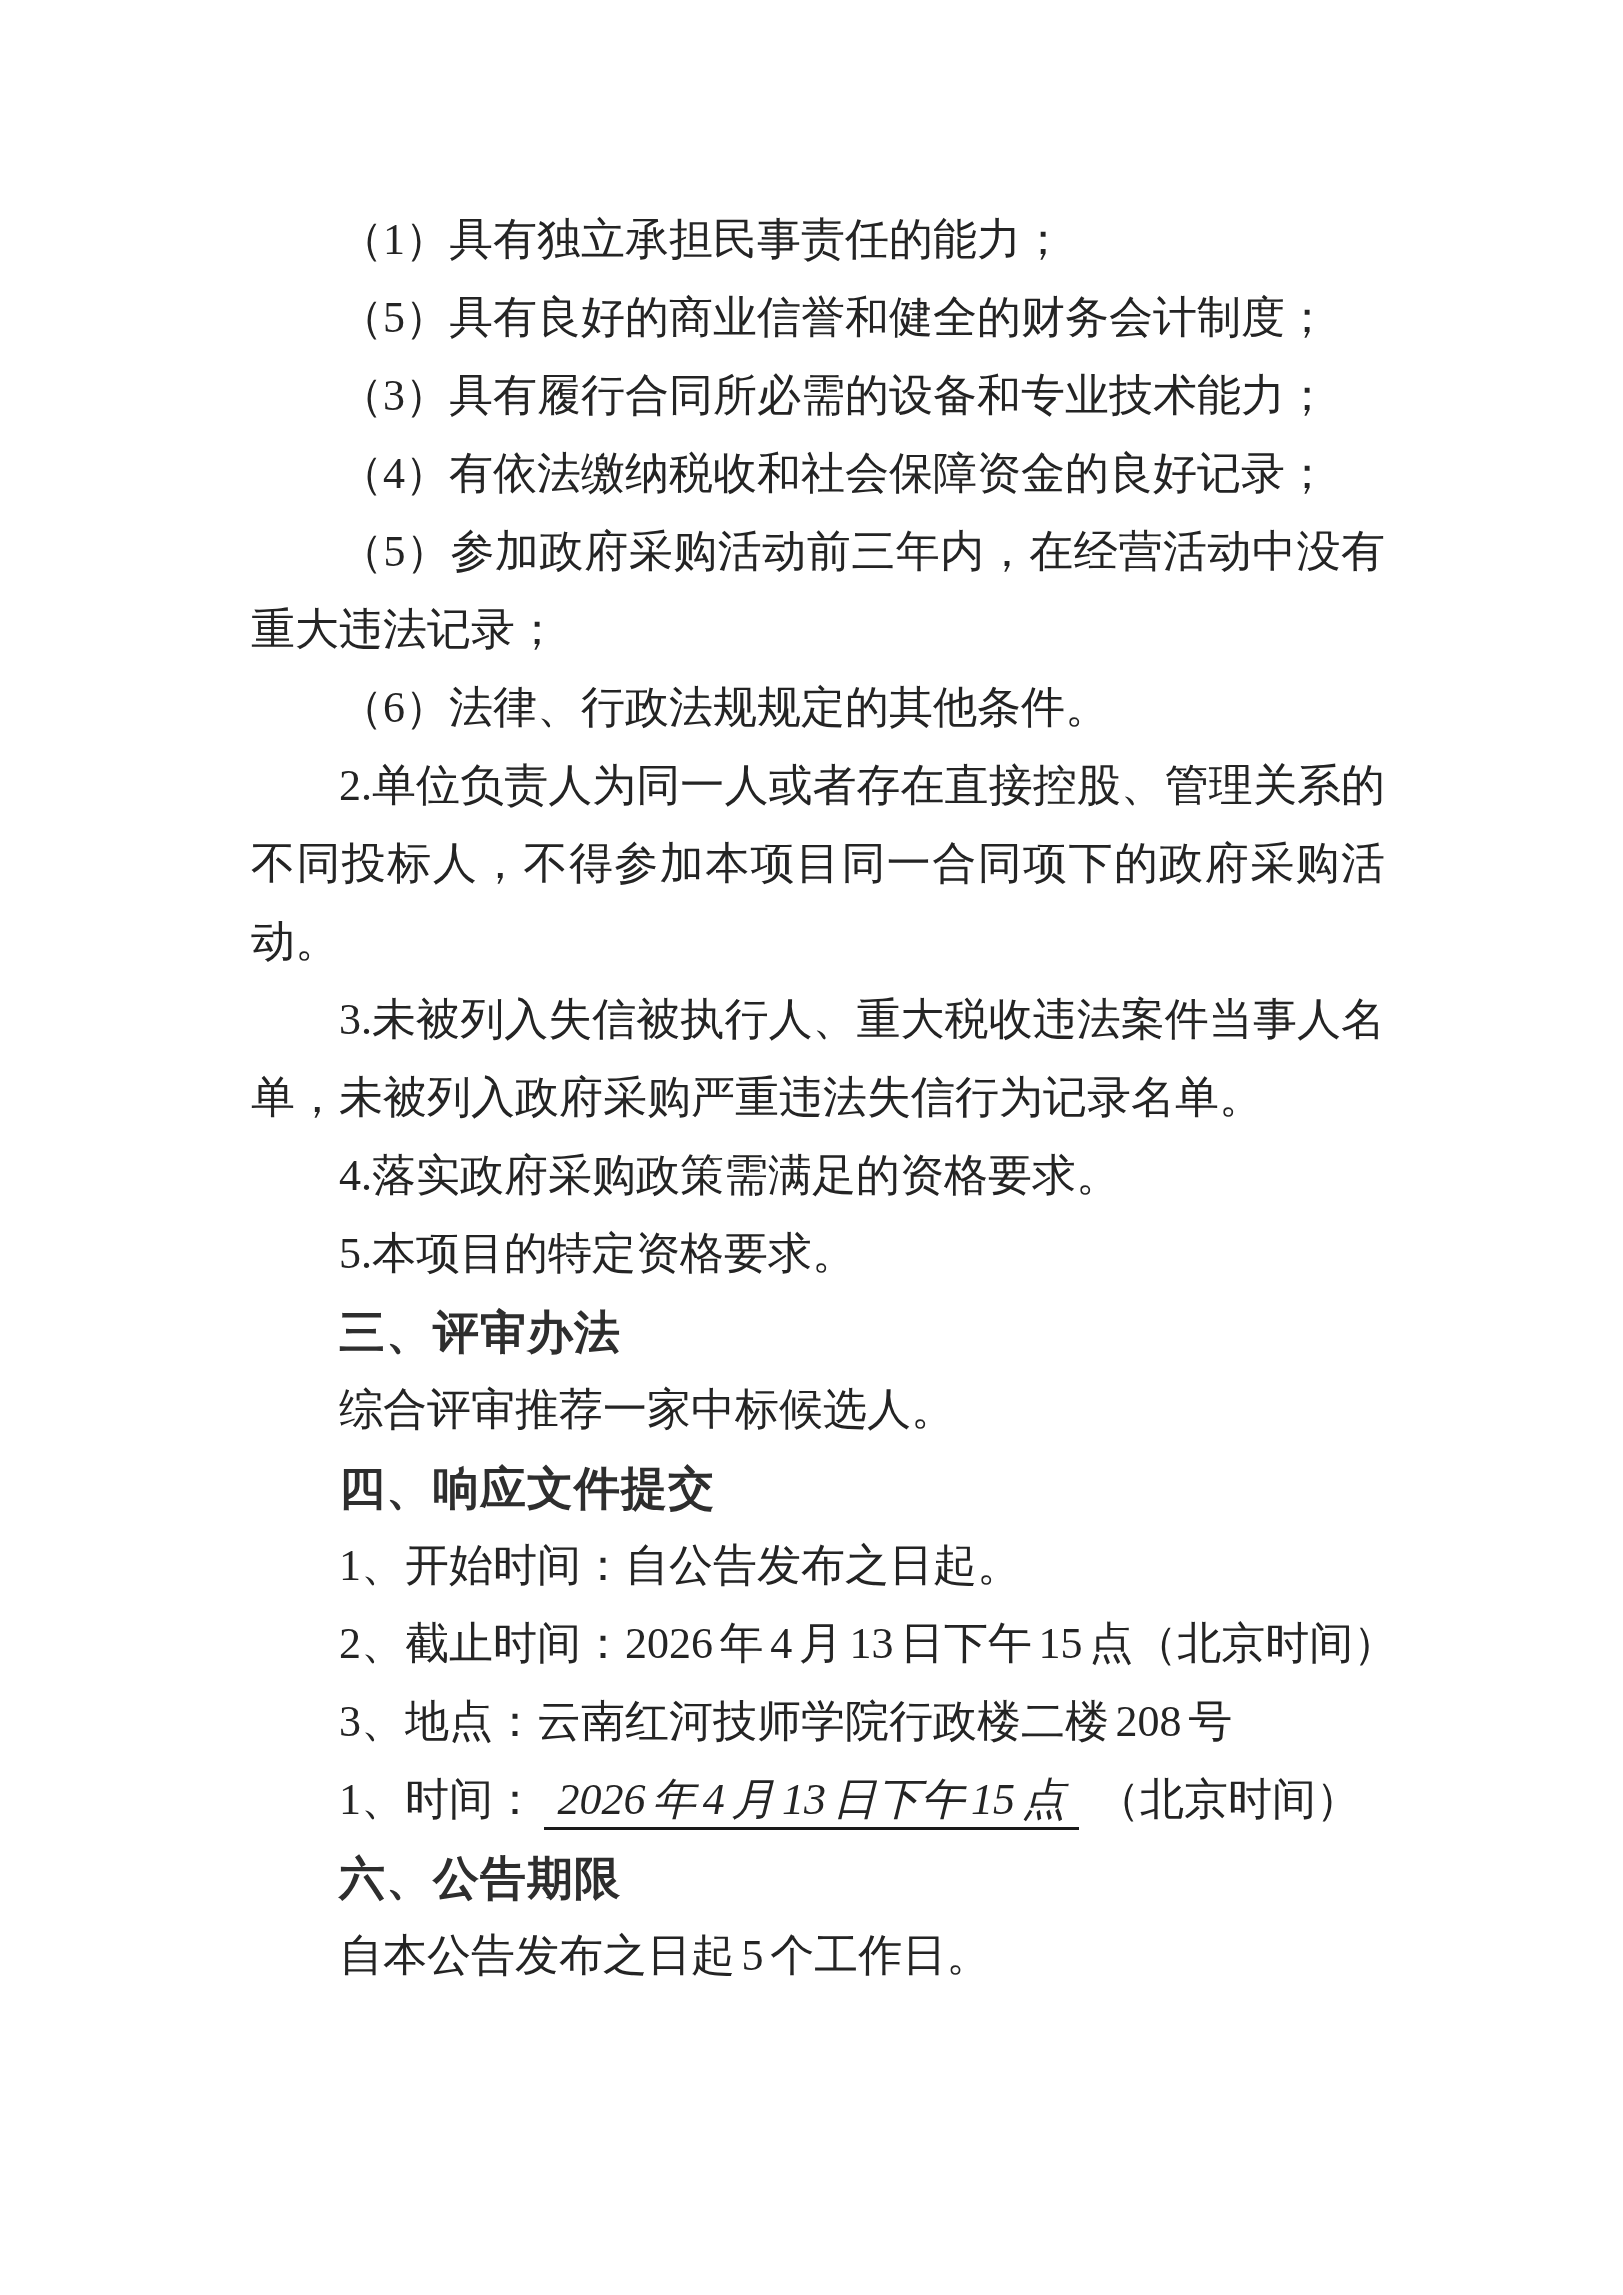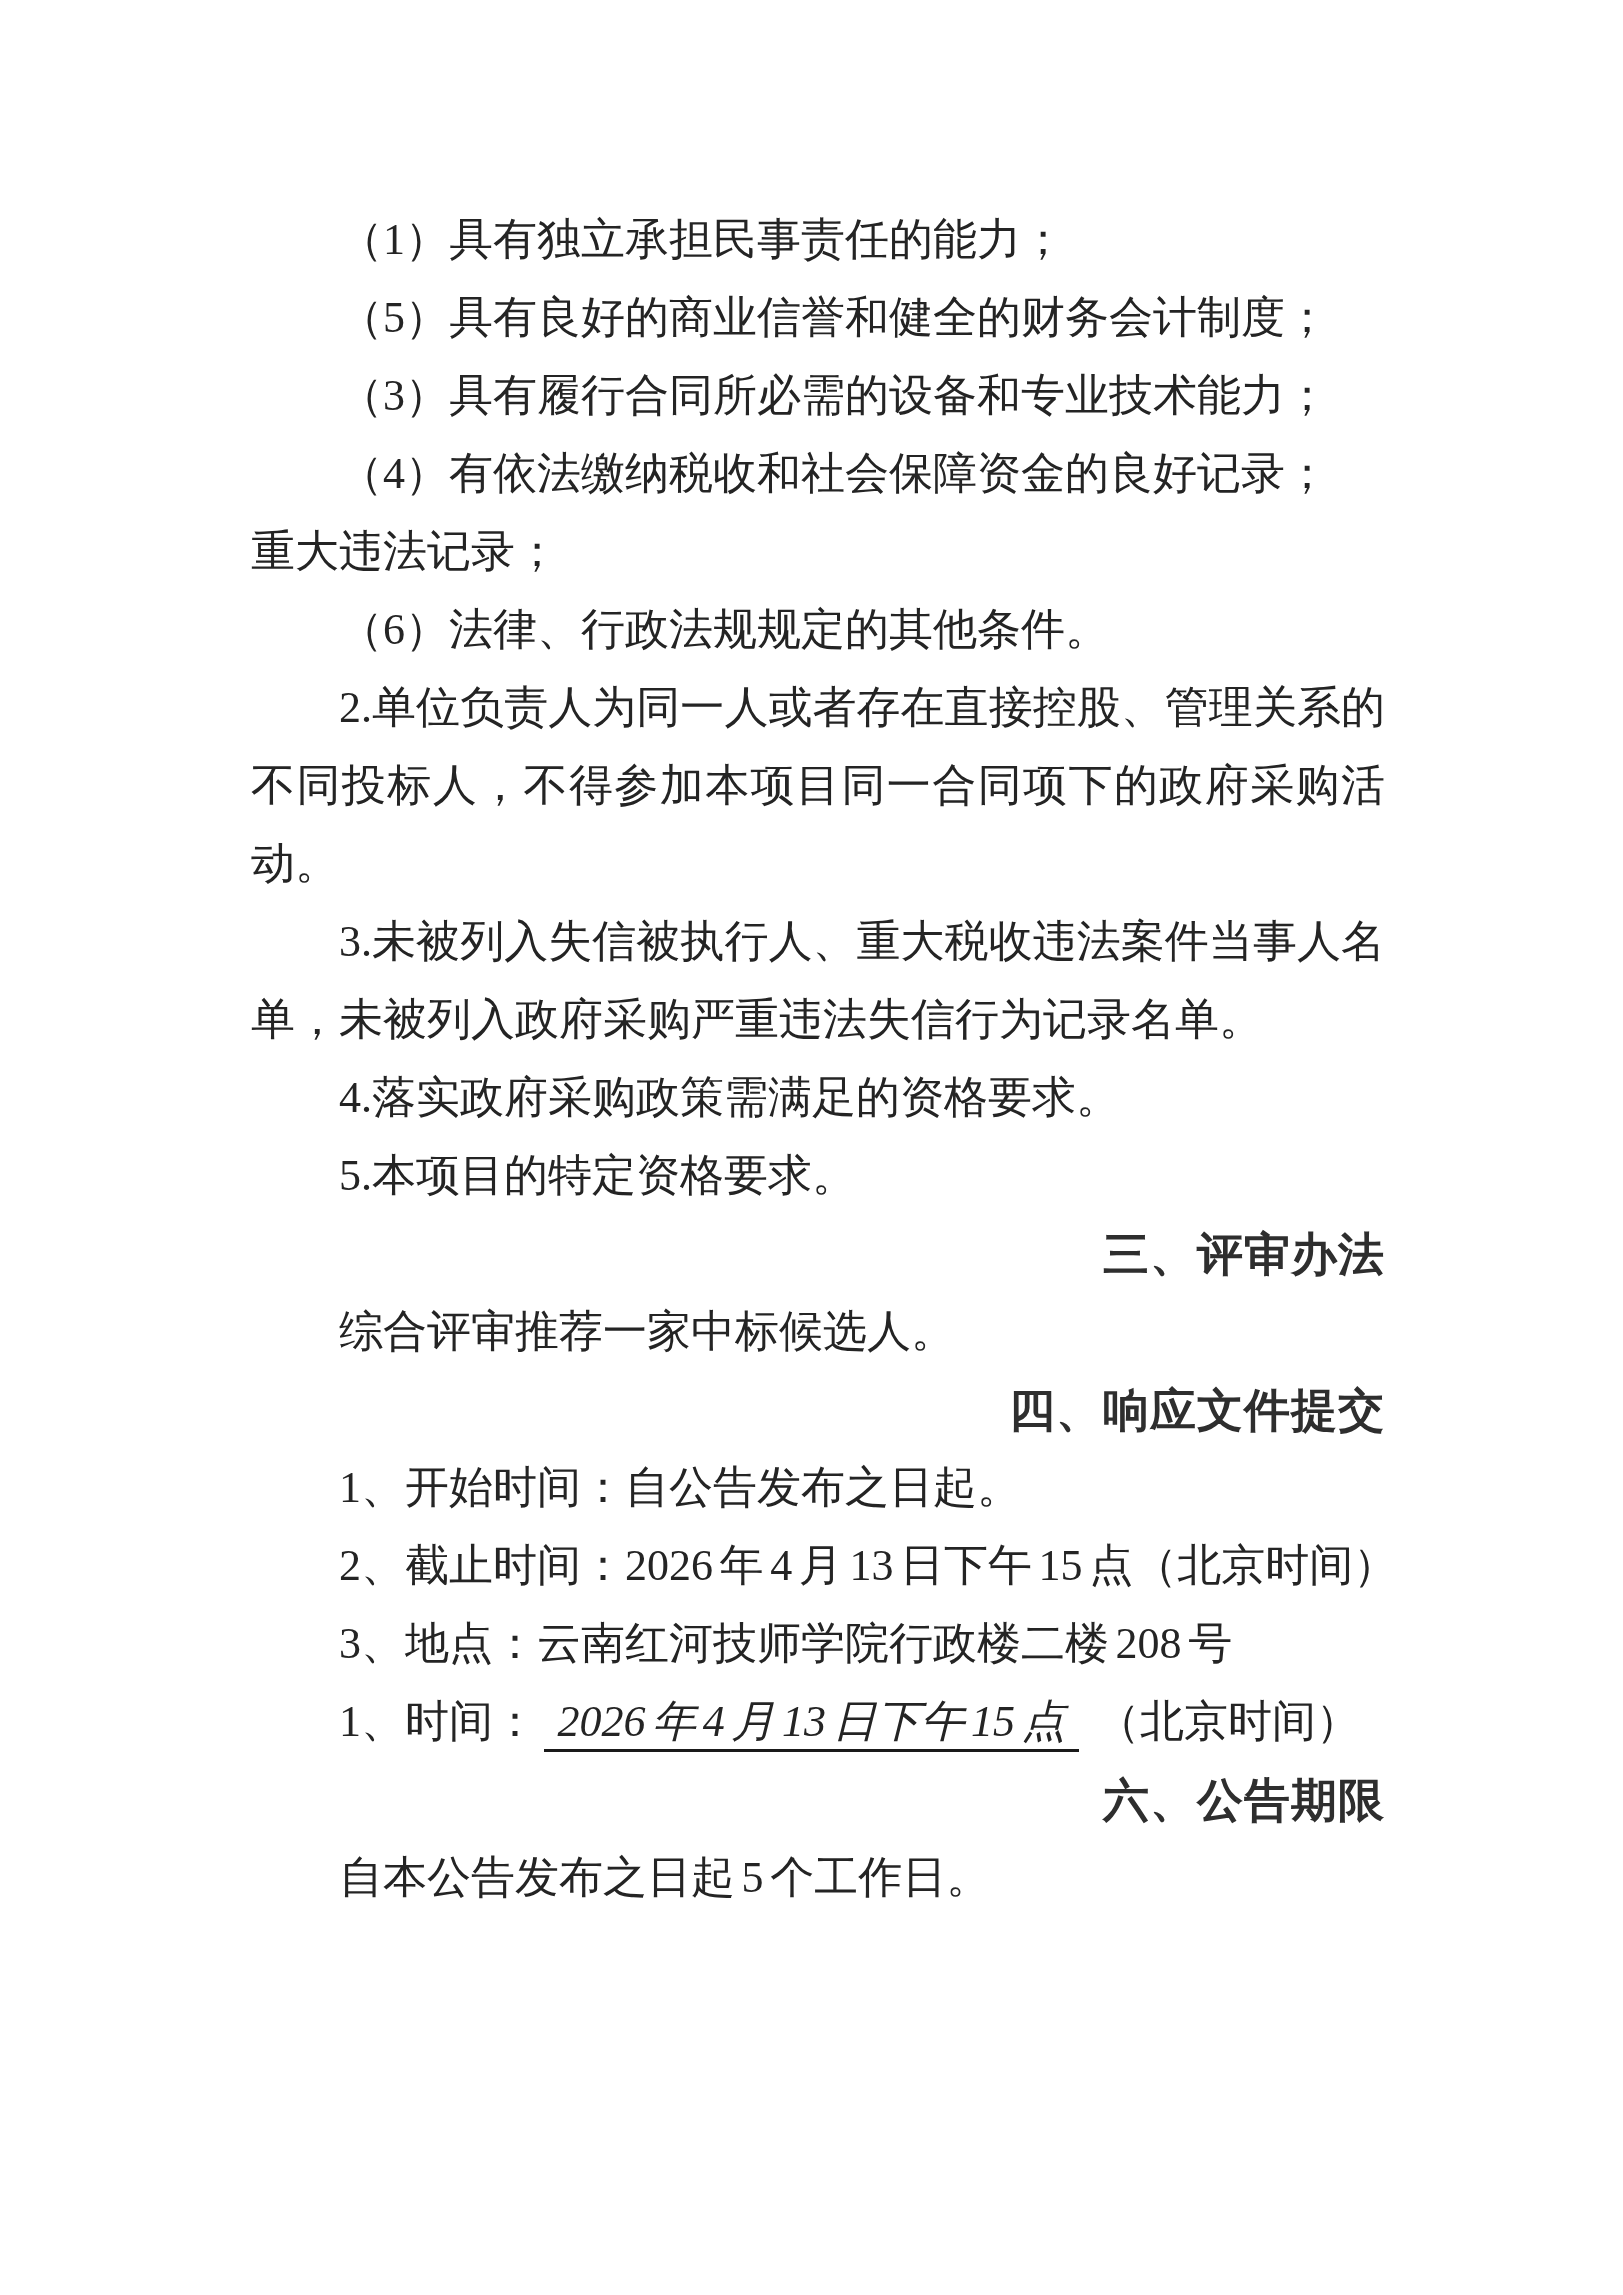--- a/index.html
+++ b/index.html
@@ -36,40 +36,40 @@
     text-align-last: justify;
     text-justify: inter-character;
     white-space: normal;
   }
   .heading {
     font-family: "DejaVu Sans", "Liberation Sans", sans-serif;
     font-weight: 700;
     font-size: 46px;
     color: var(--heading-color, #2e2e2e);
     letter-spacing: 1px;
-    text-align: right;
   }
   .u {
     border-bottom: 3.6px solid var(--underline-color, #1a1a1a);
     padding: 0 13.3px 3.1px 13.3px;
     margin-left: 7.2px;
     font-style: italic;
   }
   .tz {
     margin-left: 17px;
   }
 </style>
 </head>
 <body>
 
 <div class="page">
   <div class="line indent">（1）具有独立承担民事责任的能力；</div>
   <div class="line indent">（5）具有良好的商业信誉和健全的财务会计制度；</div>
   <div class="line indent">（3）具有履行合同所必需的设备和专业技术能力；</div>
   <div class="line indent">（4）有依法缴纳税收和社会保障资金的良好记录；</div>
+  <div class="line indent stretch">（5）参加政府采购活动前三年内，在经营活动中没有</div>
   <div class="line">重大违法记录；</div>
   <div class="line indent">（6）法律、行政法规规定的其他条件。</div>
   <div class="line indent stretch">2.单位负责人为同一人或者存在直接控股、管理关系的</div>
   <div class="line stretch">不同投标人，不得参加本项目同一合同项下的政府采购活</div>
   <div class="line">动。</div>
   <div class="line indent stretch">3.未被列入失信被执行人、重大税收违法案件当事人名</div>
   <div class="line">单，未被列入政府采购严重违法失信行为记录名单。</div>
   <div class="line indent">4.落实政府采购政策需满足的资格要求。</div>
   <div class="line indent">5.本项目的特定资格要求。</div>
   <div class="line indent heading">三、评审办法</div>

